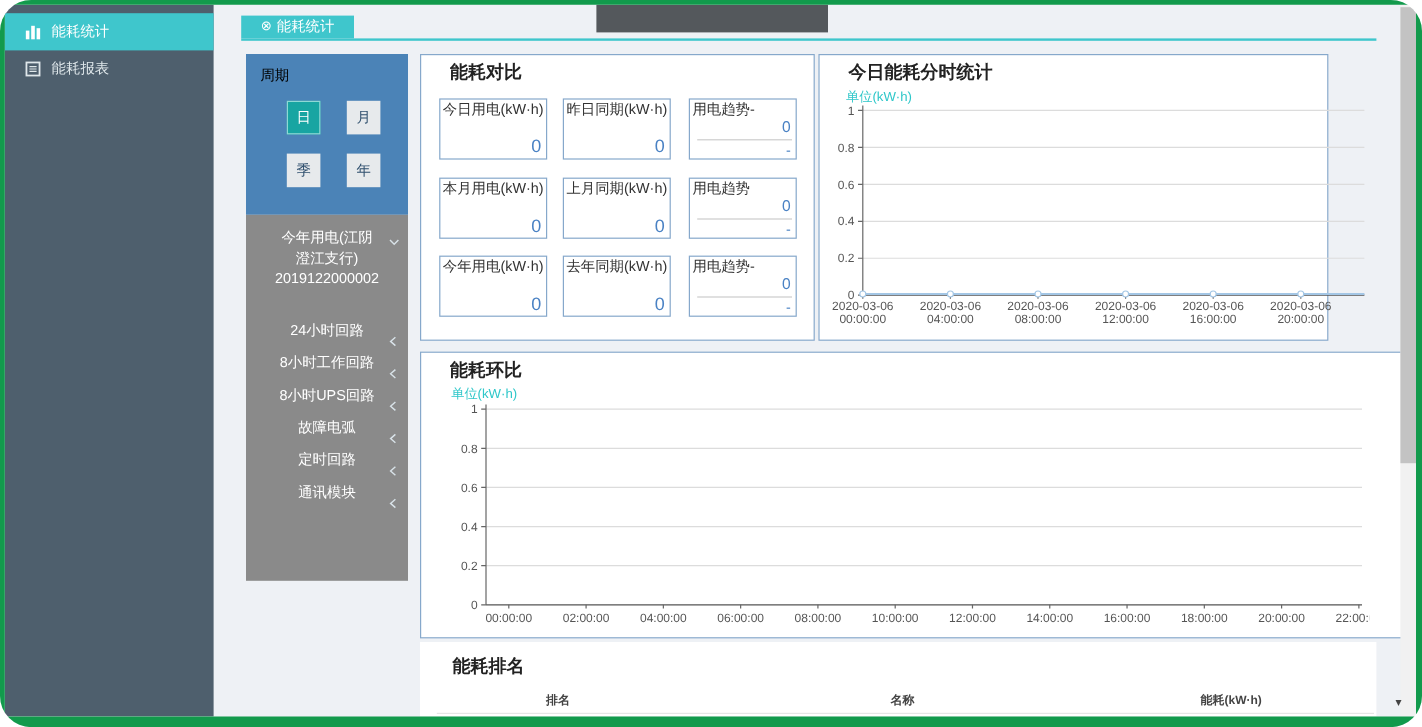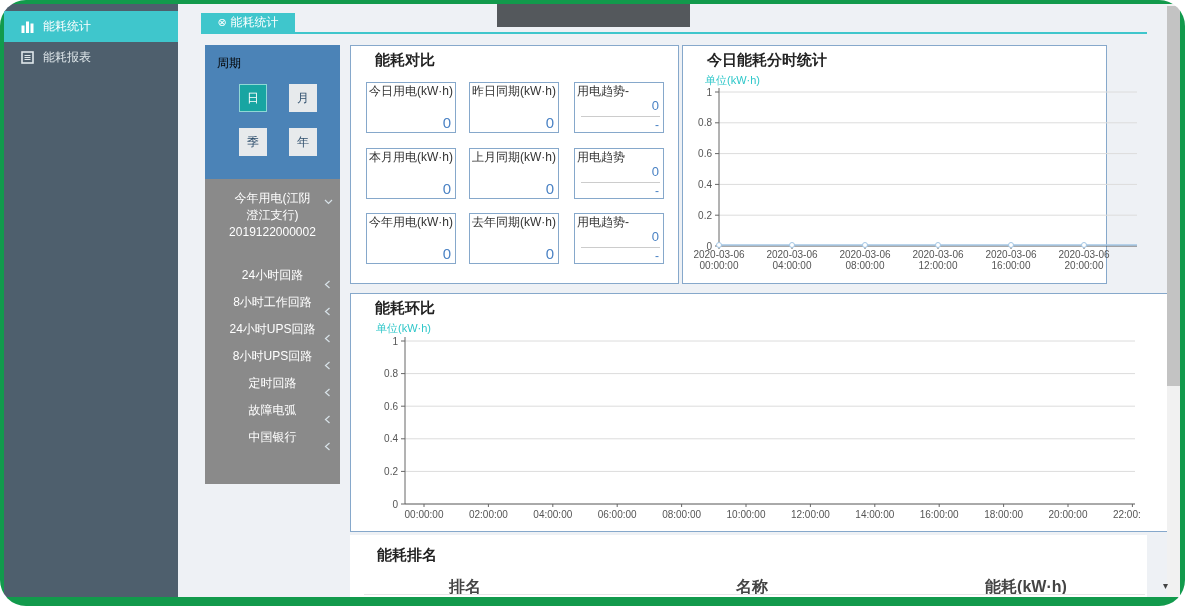--- a/index.html
+++ b/index.html
@@ -52,21 +52,21 @@
   .card-label{padding:1px 2px;line-height:14px;white-space:nowrap;}
   .card-value{position:absolute;right:4px;bottom:1px;color:#4a82c4;font-size:15px;}
   .trend-num{position:absolute;right:4px;top:15px;color:#4a82c4;font-size:13px;}
   .trend-line{position:absolute;left:6px;right:3px;top:33px;border-top:1px solid #ccc;}
   .trend-den{position:absolute;right:4px;bottom:0;color:#4a82c4;font-size:12px;}
 
   
   .ranking-area{position:absolute;left:350px;top:535px;width:797px;height:62px;background:#fff;}
   .ranking-title{position:absolute;left:27px;top:11px;font-weight:bold;font-size:15px;color:#222;}
   .ranking-headers{position:absolute;left:0;top:42px;width:100%;height:16px;}
-  .rank-h{position:absolute;transform:translateX(-50%);font-size:16px;color:#444;font-weight:bold;white-space:nowrap;}
+  .rank-h{position:absolute;transform:translateX(-50%);font-size:10px;color:#444;font-weight:bold;white-space:nowrap;}
   .ranking-underline{position:absolute;left:14px;right:2px;top:59px;border-top:1px solid #e6e6e6;}
 
   
   .scrollbar{position:absolute;left:1167px;top:4px;width:13px;height:593px;background:#f1f1f1;z-index:7;}
   .scroll-thumb{position:absolute;left:0;top:2px;width:13px;height:380px;background:#c3c3c3;}
   .scroll-down{position:absolute;left:1163px;top:580px;font-size:10px;color:#444;z-index:8;cursor:pointer;}
 </style>
 </head>
 <body>
 
@@ -125,33 +125,30 @@
       <div>澄江支行)</div>
       <div>2019122000002</div>
     </div>
     <div class="org-menu">
         <div class="org-item"><span>24小时回路</span><span class="chev"><svg width="7" height="9" viewBox="0 0 7 9">
               <polyline points="5.5,1 1.5,4.5 5.5,8" fill="none" stroke="currentColor" stroke-width="1.2"></polyline>
             </svg></span></div>
         <div class="org-item"><span>8小时工作回路</span><span class="chev"><svg width="7" height="9" viewBox="0 0 7 9">
               <polyline points="5.5,1 1.5,4.5 5.5,8" fill="none" stroke="currentColor" stroke-width="1.2"></polyline>
             </svg></span></div>
-        <div class="org-item"><span>24小时UPS回路</span><span class="chev"><svg width="7" height="9" viewBox="0 0 7 9">
-              <polyline points="5.5,1 1.5,4.5 5.5,8" fill="none" stroke="currentColor" stroke-width="1.2"></polyline>
-            </svg></span></div>
         <div class="org-item"><span>8小时UPS回路</span><span class="chev"><svg width="7" height="9" viewBox="0 0 7 9">
               <polyline points="5.5,1 1.5,4.5 5.5,8" fill="none" stroke="currentColor" stroke-width="1.2"></polyline>
             </svg></span></div>
+        <div class="org-item"><span>故障电弧</span><span class="chev"><svg width="7" height="9" viewBox="0 0 7 9">
+              <polyline points="5.5,1 1.5,4.5 5.5,8" fill="none" stroke="currentColor" stroke-width="1.2"></polyline>
+            </svg></span></div>
         <div class="org-item"><span>定时回路</span><span class="chev"><svg width="7" height="9" viewBox="0 0 7 9">
               <polyline points="5.5,1 1.5,4.5 5.5,8" fill="none" stroke="currentColor" stroke-width="1.2"></polyline>
             </svg></span></div>
-        <div class="org-item"><span>故障电弧</span><span class="chev"><svg width="7" height="9" viewBox="0 0 7 9">
-              <polyline points="5.5,1 1.5,4.5 5.5,8" fill="none" stroke="currentColor" stroke-width="1.2"></polyline>
-            </svg></span></div>
-        <div class="org-item"><span>中国银行</span><span class="chev"><svg width="7" height="9" viewBox="0 0 7 9">
+        <div class="org-item"><span>通讯模块</span><span class="chev"><svg width="7" height="9" viewBox="0 0 7 9">
               <polyline points="5.5,1 1.5,4.5 5.5,8" fill="none" stroke="currentColor" stroke-width="1.2"></polyline>
             </svg></span></div>
       </div>
   </div>
 
   <div class="panel" id="comparison-panel">
     <div class="panel-title">能耗对比</div>
     <div class="cards">
         <div class="card" style="left:15px;top:36px">
           <div class="card-label">今日用电(kW·h)</div>

